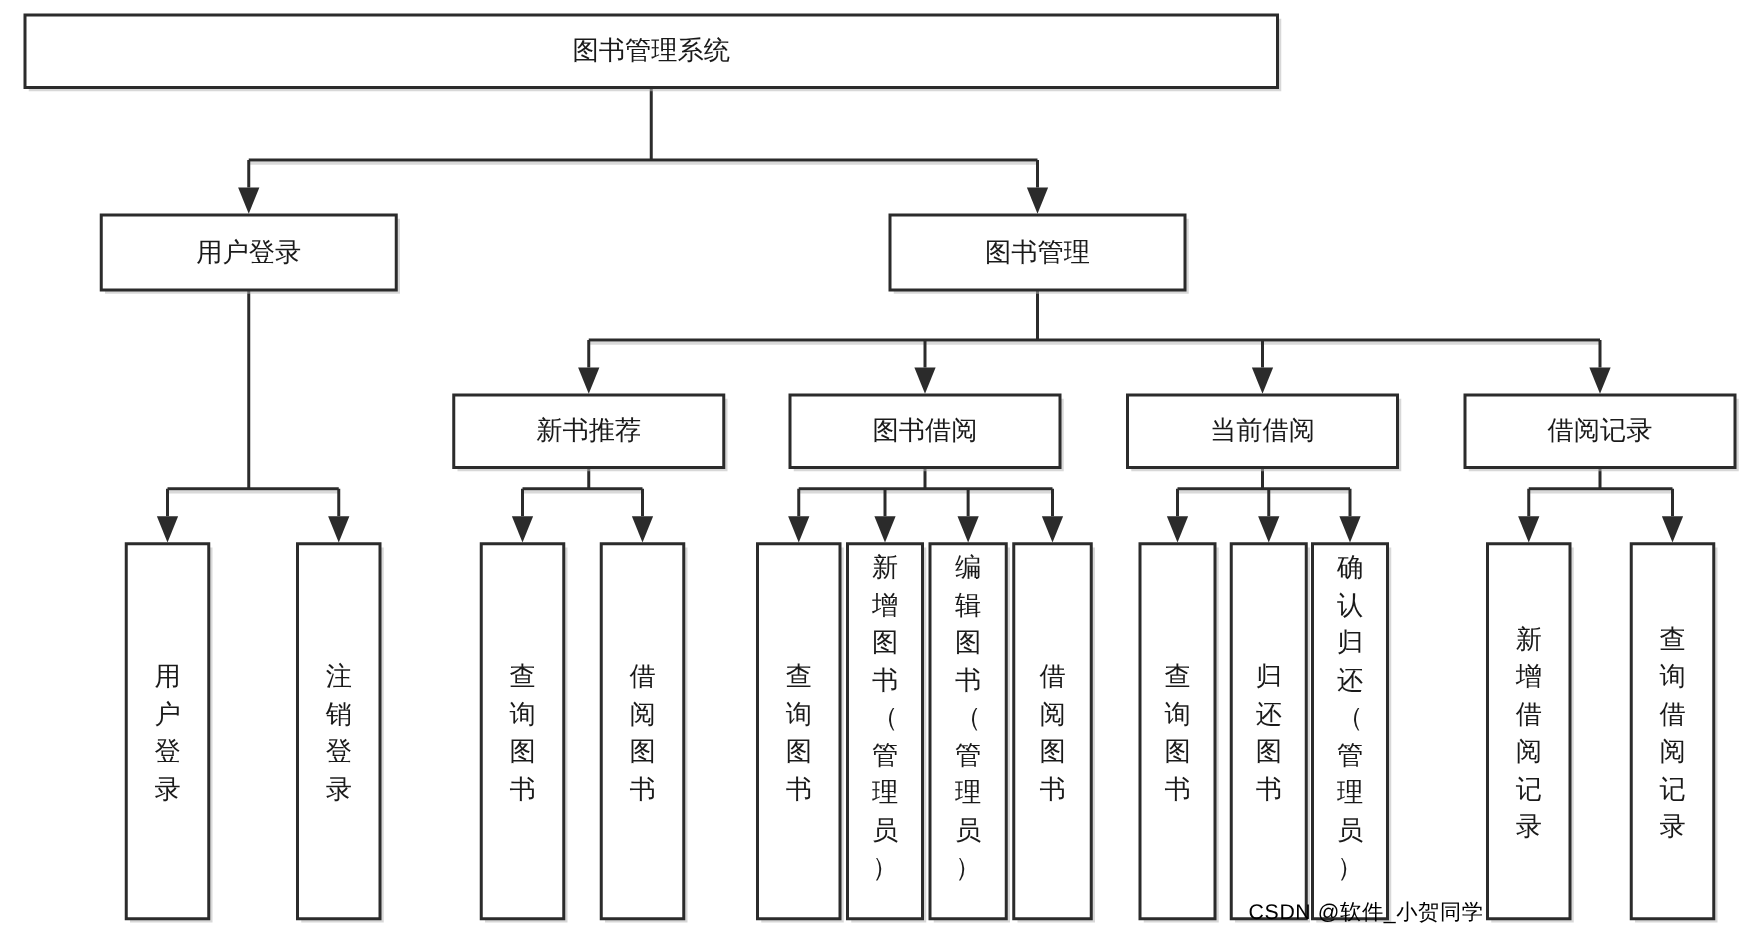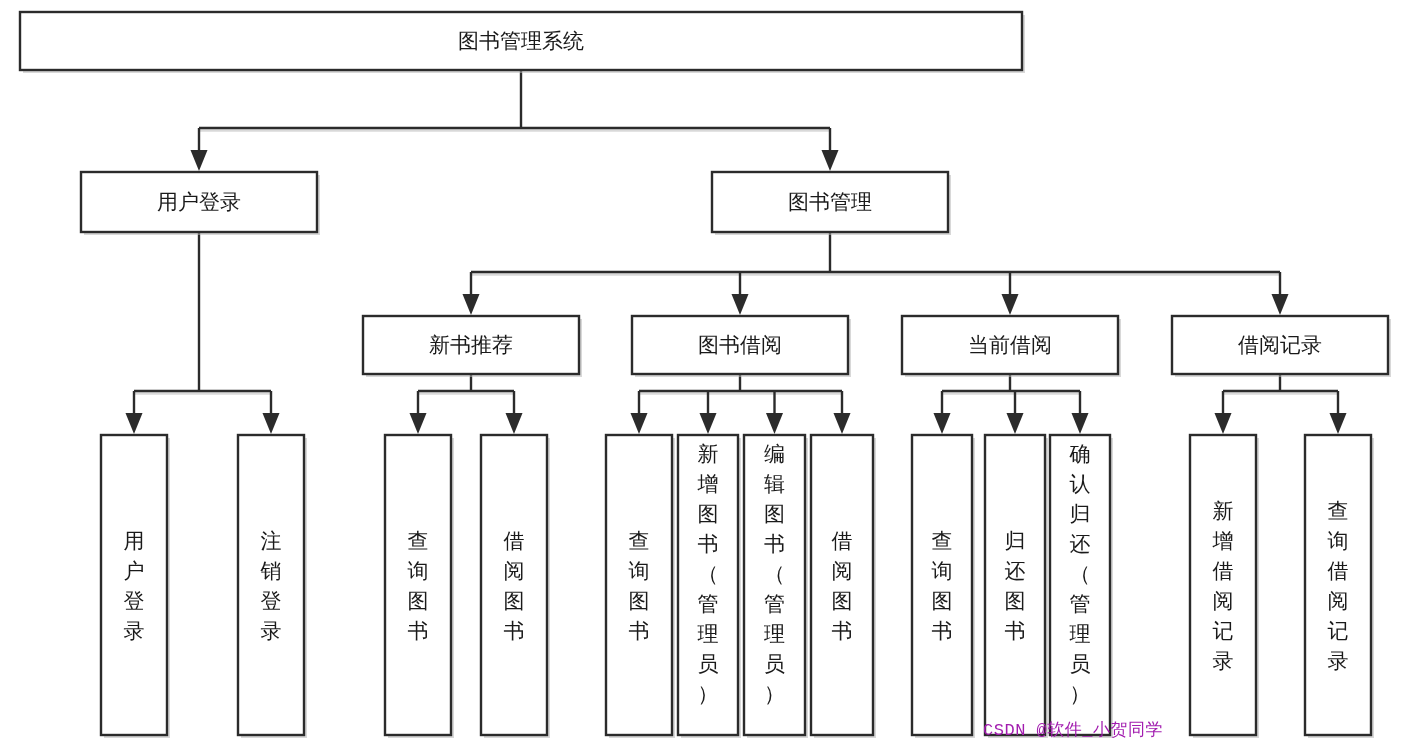--- a/index.html
+++ b/index.html
@@ -59,25 +59,25 @@
     dominant-baseline: middle;
   }
   .node-label-v {
     font-family: "Liberation Sans", "DejaVu Sans", sans-serif;
     font-size: 21px;
     fill: #1a1a1a;
     text-anchor: middle;
   }
   .watermark-text {
     position: absolute;
-    right: 28px;
+    right: 4px;
     bottom: 6px;
-    font-family: Liberation Mono, monospace;
+    font-family: Liberation Sans, sans-serif;
     font-size: 17px;
-    color: #a21caf;
+    color: #000000;
     white-space: nowrap;
     letter-spacing: 0.5px;
   }
 </style>
 </head>
 <body>
 
 <div id="diagram-root">
   <svg class="flow" id="flow-svg" viewBox="0 0 1405 747">
       <g>

